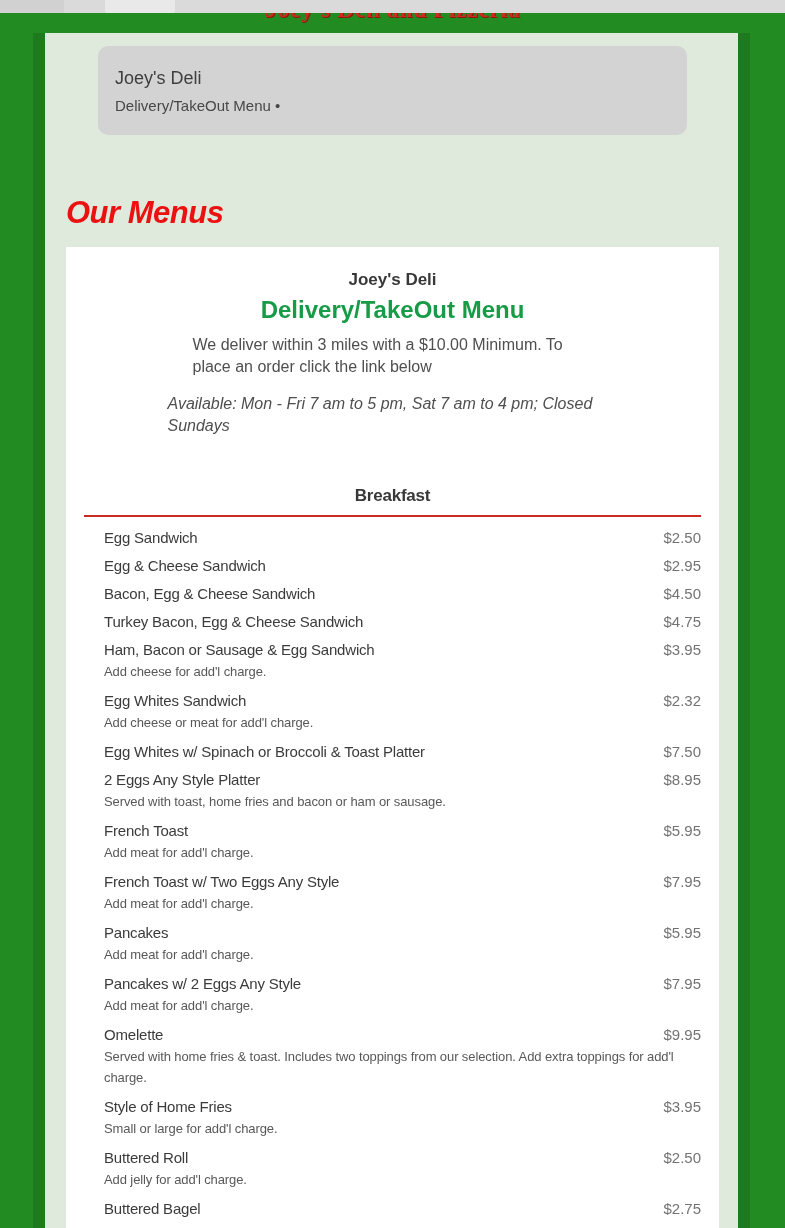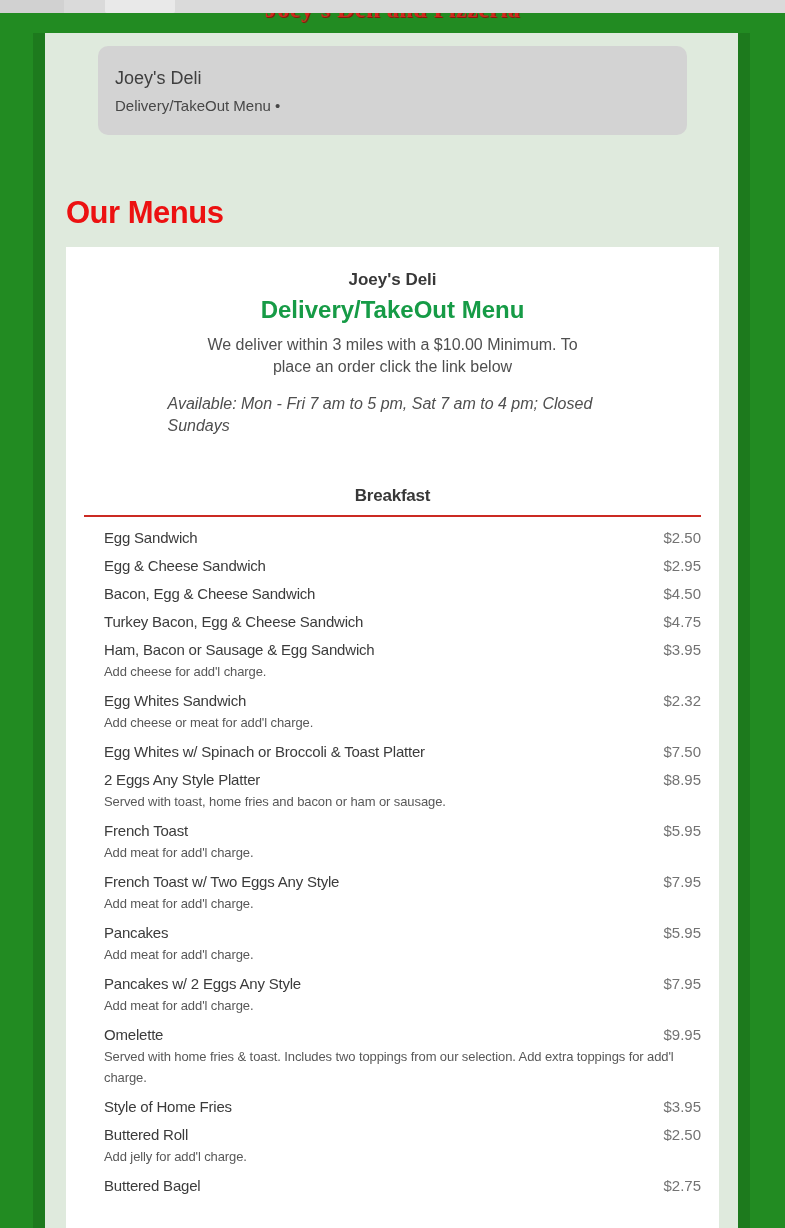--- a/index.html
+++ b/index.html
@@ -57,42 +57,42 @@
   .selector-card .sel-title {
     font-size: 18px; color: #3f3f3f; line-height: 22px;
   }
   .selector-card .sel-sub {
     margin-top: 7px; font-size: 15px; color: #474747; line-height: 19px;
   }
 
   .our-menus {
     margin: 61px 0 0 21px;
     font-size: 31px; line-height: 34px;
-    font-weight: bold; 
+    font-weight: bold; font-style: italic;
     color: #ec1111;
     letter-spacing: -0.5px;
   }
 
   
   .menu-card {
     margin: 17px 0 0 21px;
     width: 653px;
     background: #ffffff;
     padding: 16px 18px 30px 18px;
   }
   .mc-restaurant {
     text-align: center; font-size: 17px; font-weight: bold;
     color: #383838; margin-top: 6px; line-height: 21px;
   }
   .mc-title {
     text-align: center; font-size: 24px; font-weight: bold;
     color: #169b46; margin-top: 6px; line-height: 28px;
   }
   .mc-note {
-    text-align: center; font-size: 16px; color: #4f4f4f;
+    text-align: left; font-size: 16px; color: #4f4f4f;
     line-height: 22px; max-width: 400px; margin: 10px auto 0 auto;
   }
   .mc-avail {
     font-size: 16px; font-style: italic; color: #4f4f4f;
     line-height: 22px; max-width: 450px; margin: 15px auto 0 auto;
   }
   .mc-order {
     display: block; text-align: center; font-size: 16px; font-weight: bold;
     color: #8b0000; margin-top: 11px; line-height: 20px;
     text-decoration: none; cursor: pointer;
@@ -255,20 +255,21 @@
       <span class="item-price">$9.95</span>
     </div>
     <div class="item-desc">Served with home fries &amp; toast. Includes two toppings from our selection. Add extra toppings for add'l charge.</div>
   </div>
 
   <div class="menu-item">
     <div class="row">
       <span class="item-name">Style of Home Fries</span>
       <span class="item-price">$3.95</span>
     </div>
+    <div class="item-desc">Small or large for add'l charge.</div>
   </div>
 
   <div class="menu-item">
     <div class="row">
       <span class="item-name">Buttered Roll</span>
       <span class="item-price">$2.50</span>
     </div>
     <div class="item-desc">Add jelly for add'l charge.</div>
   </div>
 

